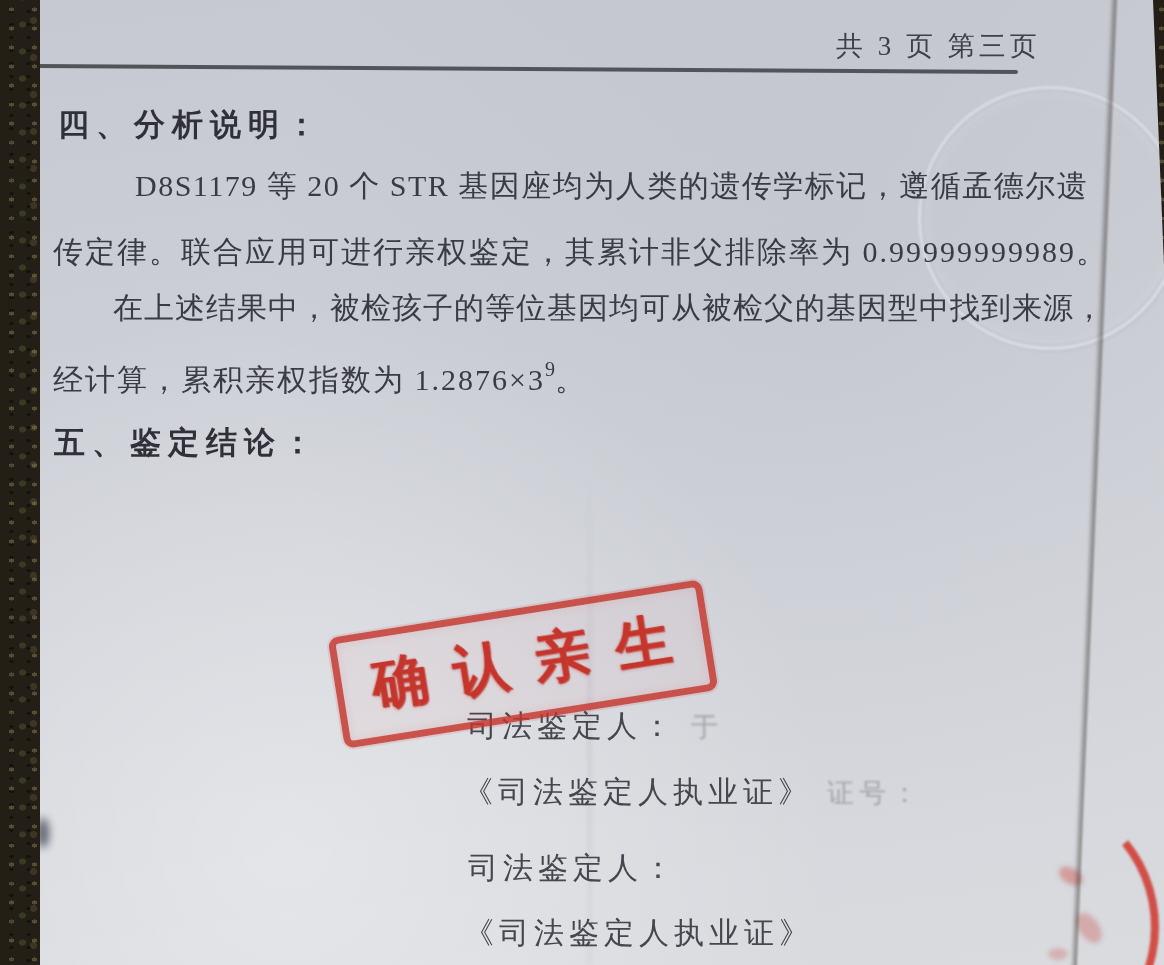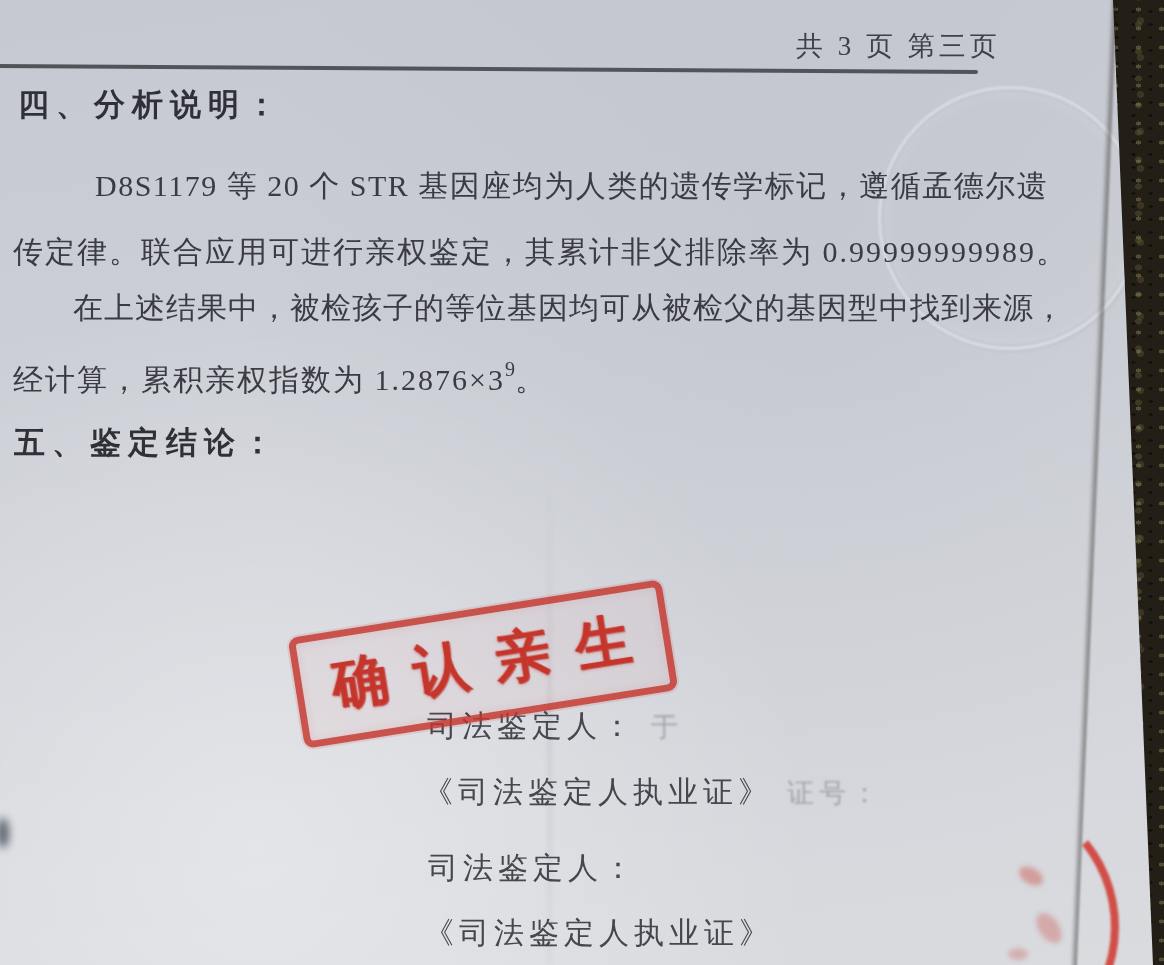--- a/index.html
+++ b/index.html
@@ -25,20 +25,21 @@
 
   
   .paper{
     position:absolute;inset:0;
     clip-path:polygon(0 0,1113px 0,1153px 965px,0 965px);
     background:
       radial-gradient(circle at 22% 88%, rgba(255,255,255,0.35) 0%, rgba(255,255,255,0) 45%),
       radial-gradient(circle at 70% 30%, rgba(140,145,160,0.10) 0%, rgba(140,145,160,0) 55%),
       linear-gradient(173deg,#c6c9d1 0%,#cbced5 30%,#d2d4da 60%,#d9dbdf 100%);
     color:#3a3b43;
+    margin-left:40px;
   }
   .edge-shade{
     position:absolute;left:1110px;top:-5px;width:7px;height:990px;
     background:linear-gradient(to right,rgba(255,255,255,0.0),rgba(20,16,10,0.45));
     transform:rotate(2.37deg);transform-origin:top left;filter:blur(1px);
   }
   .crease{
     position:absolute;left:548px;top:470px;width:3px;height:495px;
     background:linear-gradient(to bottom,rgba(150,153,164,0),rgba(150,153,164,0.28),rgba(150,153,164,0.12));
     filter:blur(2px);
@@ -55,21 +56,21 @@
   .header-rule{
     position:absolute;left:-4px;top:64px;width:982px;height:4px;
     background:#53545a;transform:rotate(0.35deg);transform-origin:left center;
     border-radius:2px;filter:blur(0.4px);
   }
 
   .h-section{
     position:absolute;font-size:31px;font-weight:bold;color:#303138;
     letter-spacing:7px;white-space:nowrap;
   }
-  .h4{left:18px;top:84px;font-family:Liberation Serif, serif;}
+  .h4{left:18px;top:104px;font-family:Liberation Serif, serif;}
   .h5{left:14px;top:422px;}
 
   .bodyline{
     position:absolute;font-size:30px;color:#3a3b43;
     letter-spacing:1.5px;white-space:nowrap;
   }
   .p1l1{left:95px;top:166px;}
   .p1l2{left:13px;top:232px;letter-spacing:2px;}
   .p2l1{left:73px;top:288px;letter-spacing:1px;}
   .p2l2{left:13px;top:358px;letter-spacing:2px;}

